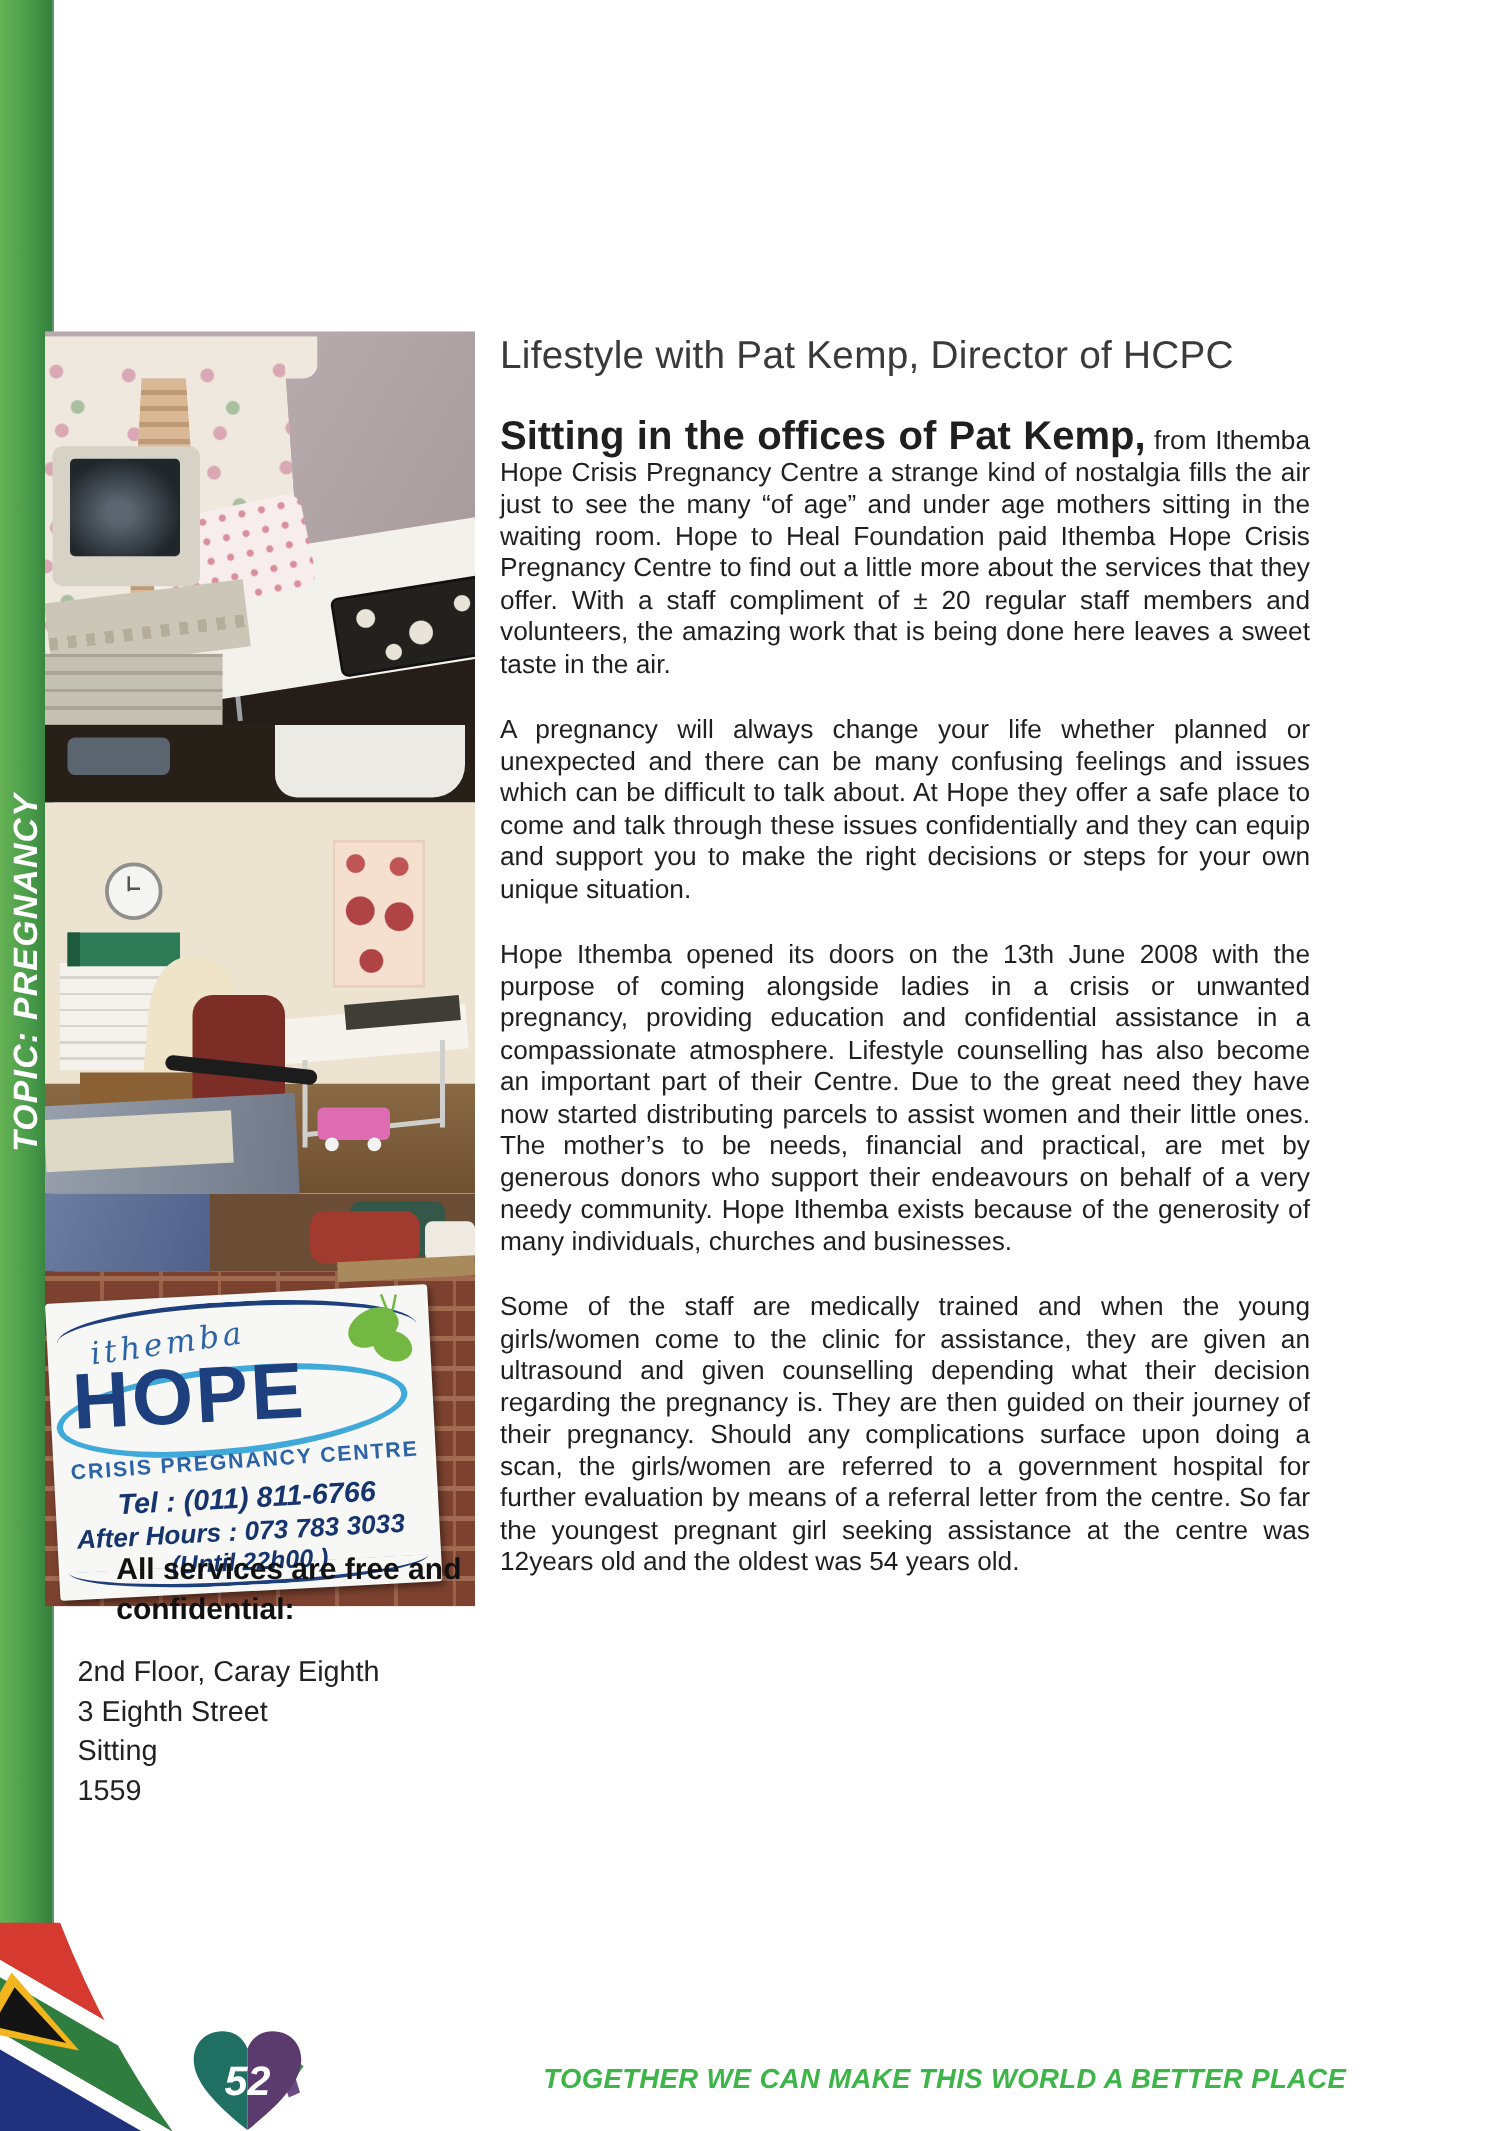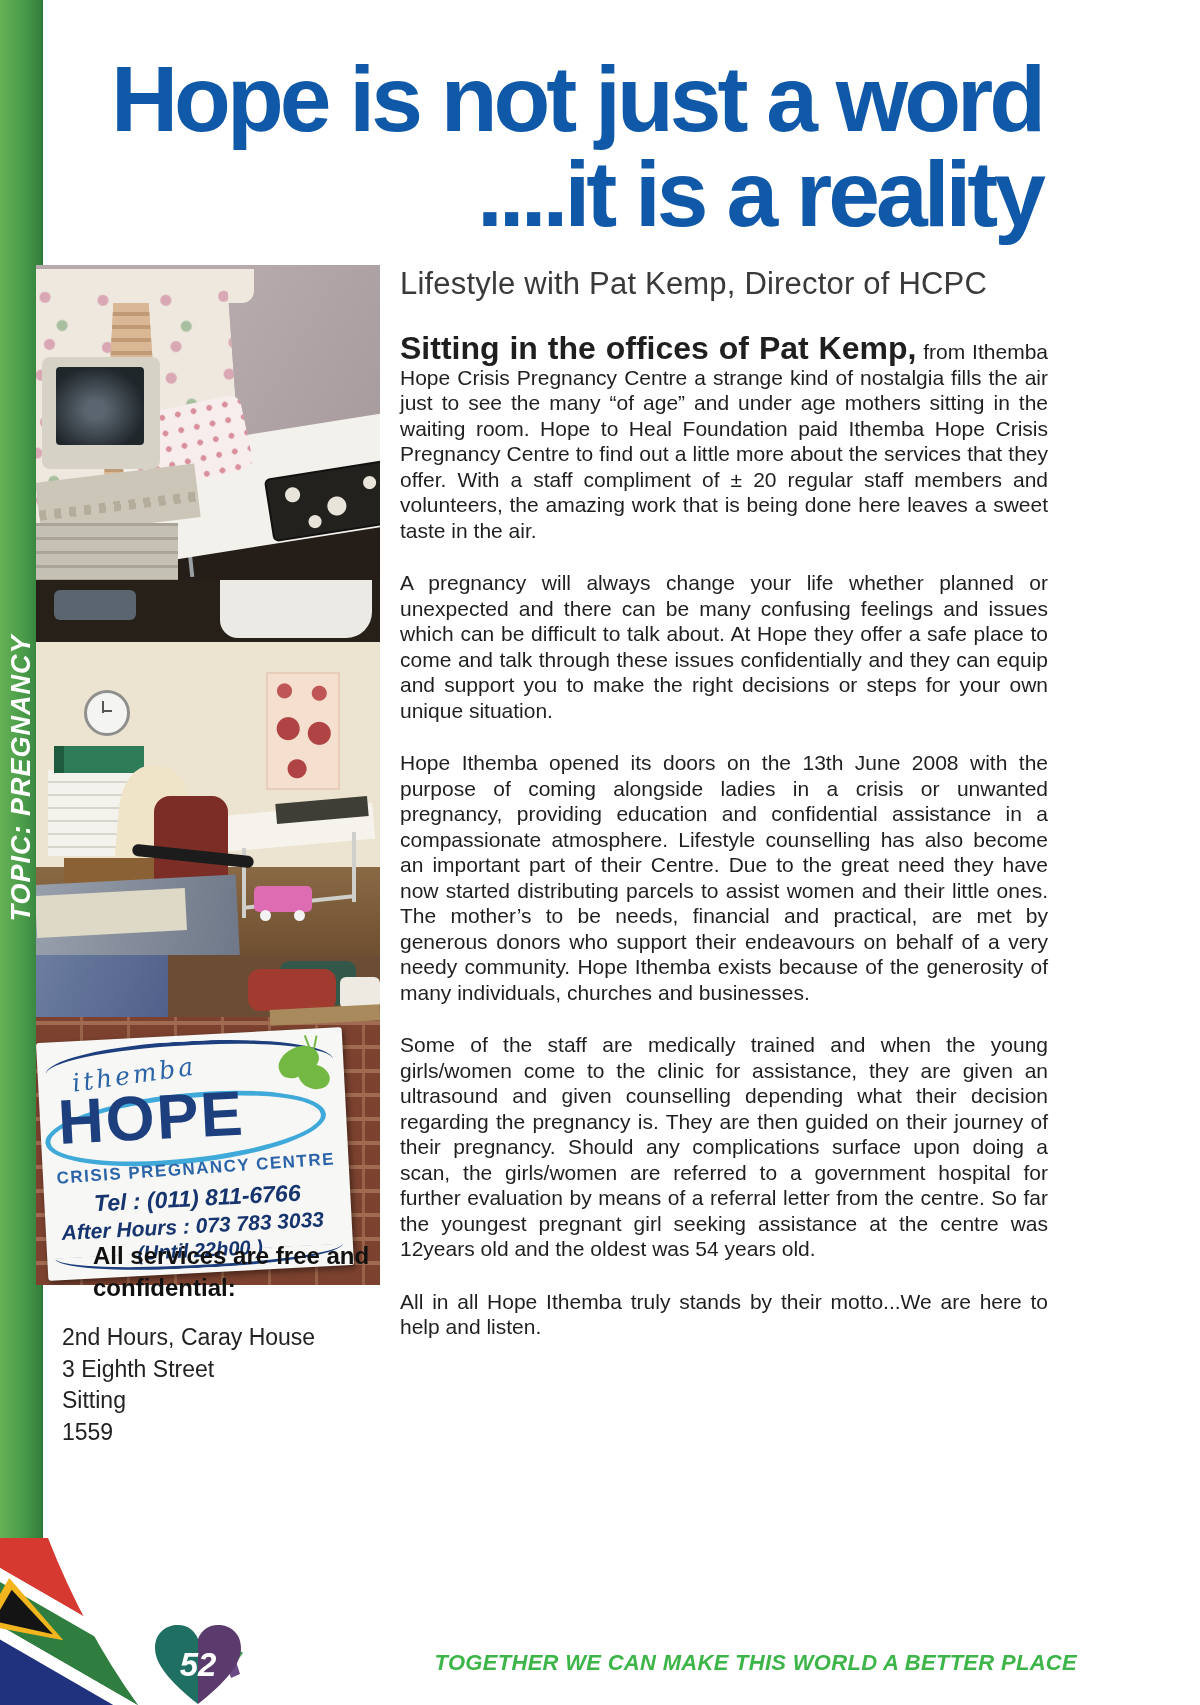--- a/index.html
+++ b/index.html
@@ -148,24 +148,20 @@
   .heart{position:absolute;left:148px;top:1620px;}
 </style>
 </head>
 <body>
 
 <div class="page">
 
   <div class="sidebar"></div>
   <div class="topic">TOPIC: PREGNANCY</div>
 
-  <div class="headline">
-    <div>Hope is not just a word</div>
-    <div>....it is a reality</div>
-  </div>
 
   <div class="photo" id="photo1">
     <div class="abs p1-wall"></div>
     <div class="abs p1-blinds"></div>
     <div class="abs curtain p1-valance"></div>
     <div class="abs curtain p1-curtL"></div>
     <div class="abs curtain p1-curtR"></div>
     <div class="abs p1-floor"></div>
     <div class="abs p1-leg"></div>
     <div class="abs p1-bed"></div>
@@ -229,26 +225,25 @@
       <div class="sign-arc-bottom"></div>
     </div>
   </div>
 
   <div class="col">
     <h2 class="subtitle">Lifestyle with Pat Kemp, Director of HCPC</h2>
     <p><span class="lead-bold">Sitting in the offices of Pat Kemp,</span><span> from Ithemba Hope Crisis Pregnancy Centre a strange kind of nostalgia fills the air just to see the many “of age” and under age mothers sitting in the waiting room. Hope to Heal Foundation paid Ithemba Hope Crisis Pregnancy Centre to find out a little more about the services that they offer. With a staff compliment of ± 20 regular staff members and volunteers, the amazing work that is being done here leaves a sweet taste in the air.</span></p>
     <p>A pregnancy will always change your life whether planned or unexpected and there can be many confusing feelings and issues which can be difficult to talk about. At Hope they offer a safe place to come and talk through these issues confidentially and they can equip and support you to make the right decisions or steps for your own unique situation.</p>
     <p>Hope Ithemba opened its doors on the 13th June 2008 with the purpose of coming alongside ladies in a crisis or unwanted pregnancy, providing education and confidential assistance in a compassionate atmosphere. Lifestyle counselling has also become an important part of their Centre. Due to the great need they have now started distributing parcels to assist women and their little ones. The mother’s to be needs, financial and practical, are met by generous donors who support their endeavours on behalf of a very needy community.  Hope Ithemba exists because of the generosity of many individuals, churches and businesses.</p>
     <p>Some of the staff are medically trained and when the young girls/women come to the clinic for assistance, they are given an ultrasound and given counselling depending what their decision regarding the pregnancy is. They are then guided on their journey of their pregnancy. Should any complications surface upon doing a scan, the girls/women are referred to a government hospital for further evaluation by means of a referral letter from the centre. So far the youngest pregnant girl seeking assistance at the centre was 12years old and the oldest was 54 years old.</p>
-    <p>All in all Hope Ithemba truly stands by their motto...We are here to help and listen.</p>
   </div>
 
   <div class="services">All services are free and confidential:</div>
   <div class="address">
-    <div>2nd Hours, Caray House</div>
+    <div>2nd Floor, Caray Eighth</div>
     <div>3 Eighth Street</div>
     <div>Sitting</div>
     <div>1559</div>
   </div>
 
   <svg class="flag" width="165" height="167" viewBox="0 0 165 167">
     <defs>
       <clipPath id="flagclip">
           <path d="M0,0 L48,0 Q84,92 138,167 L0,167 Z"></path>
         </clipPath>

